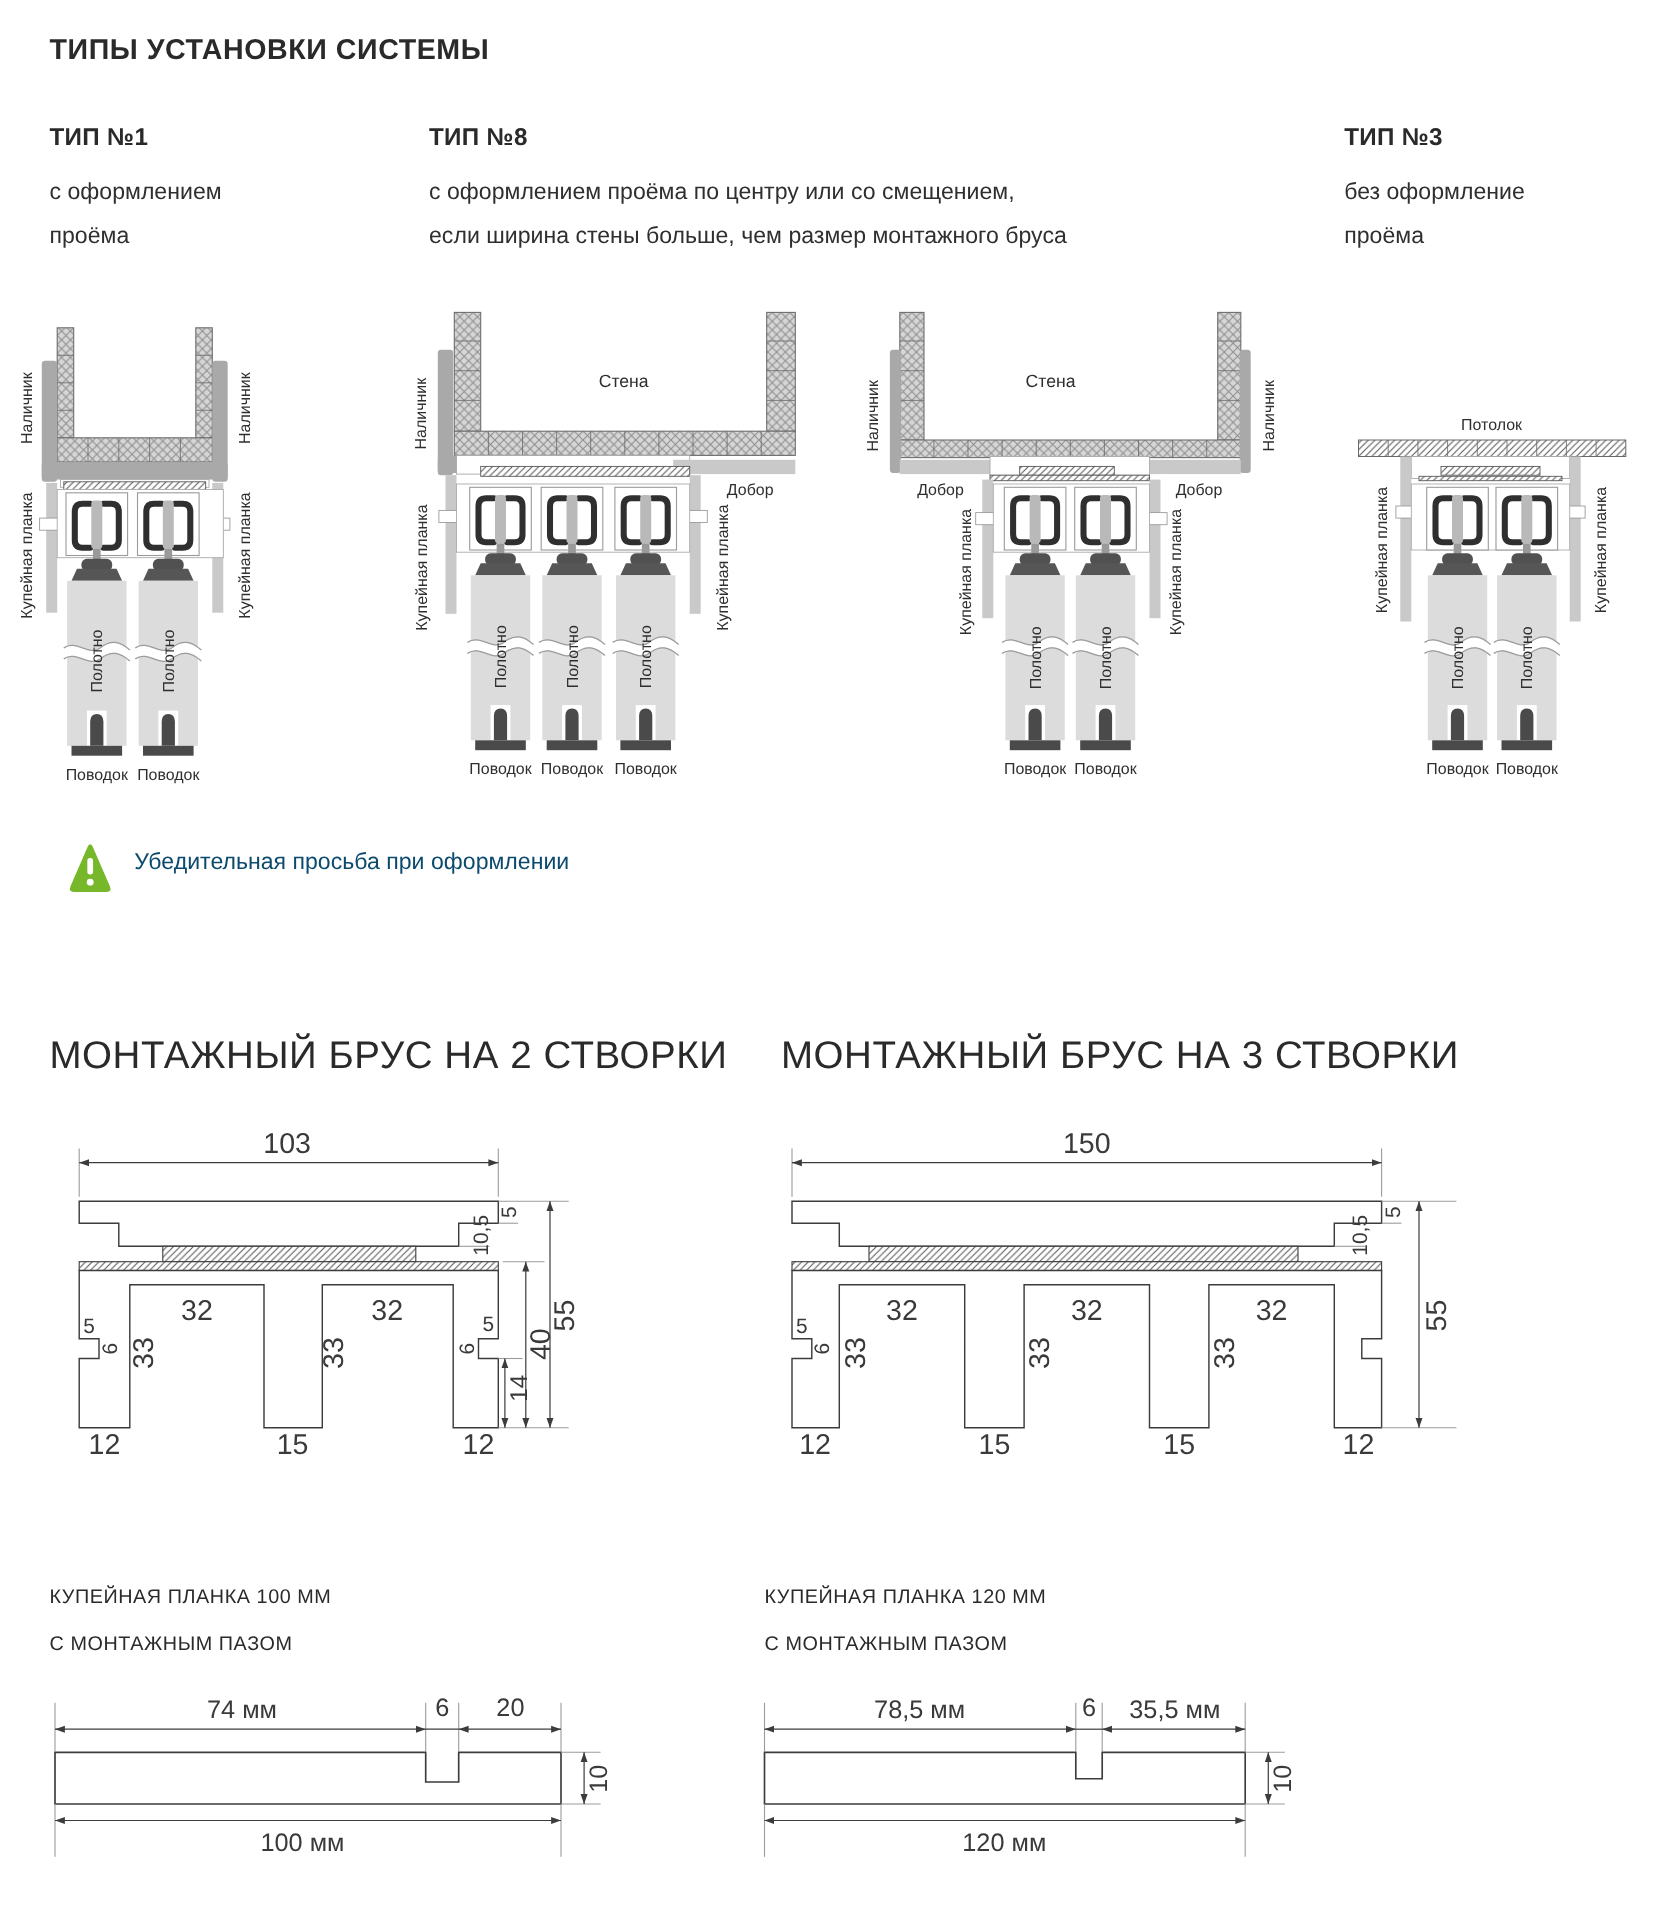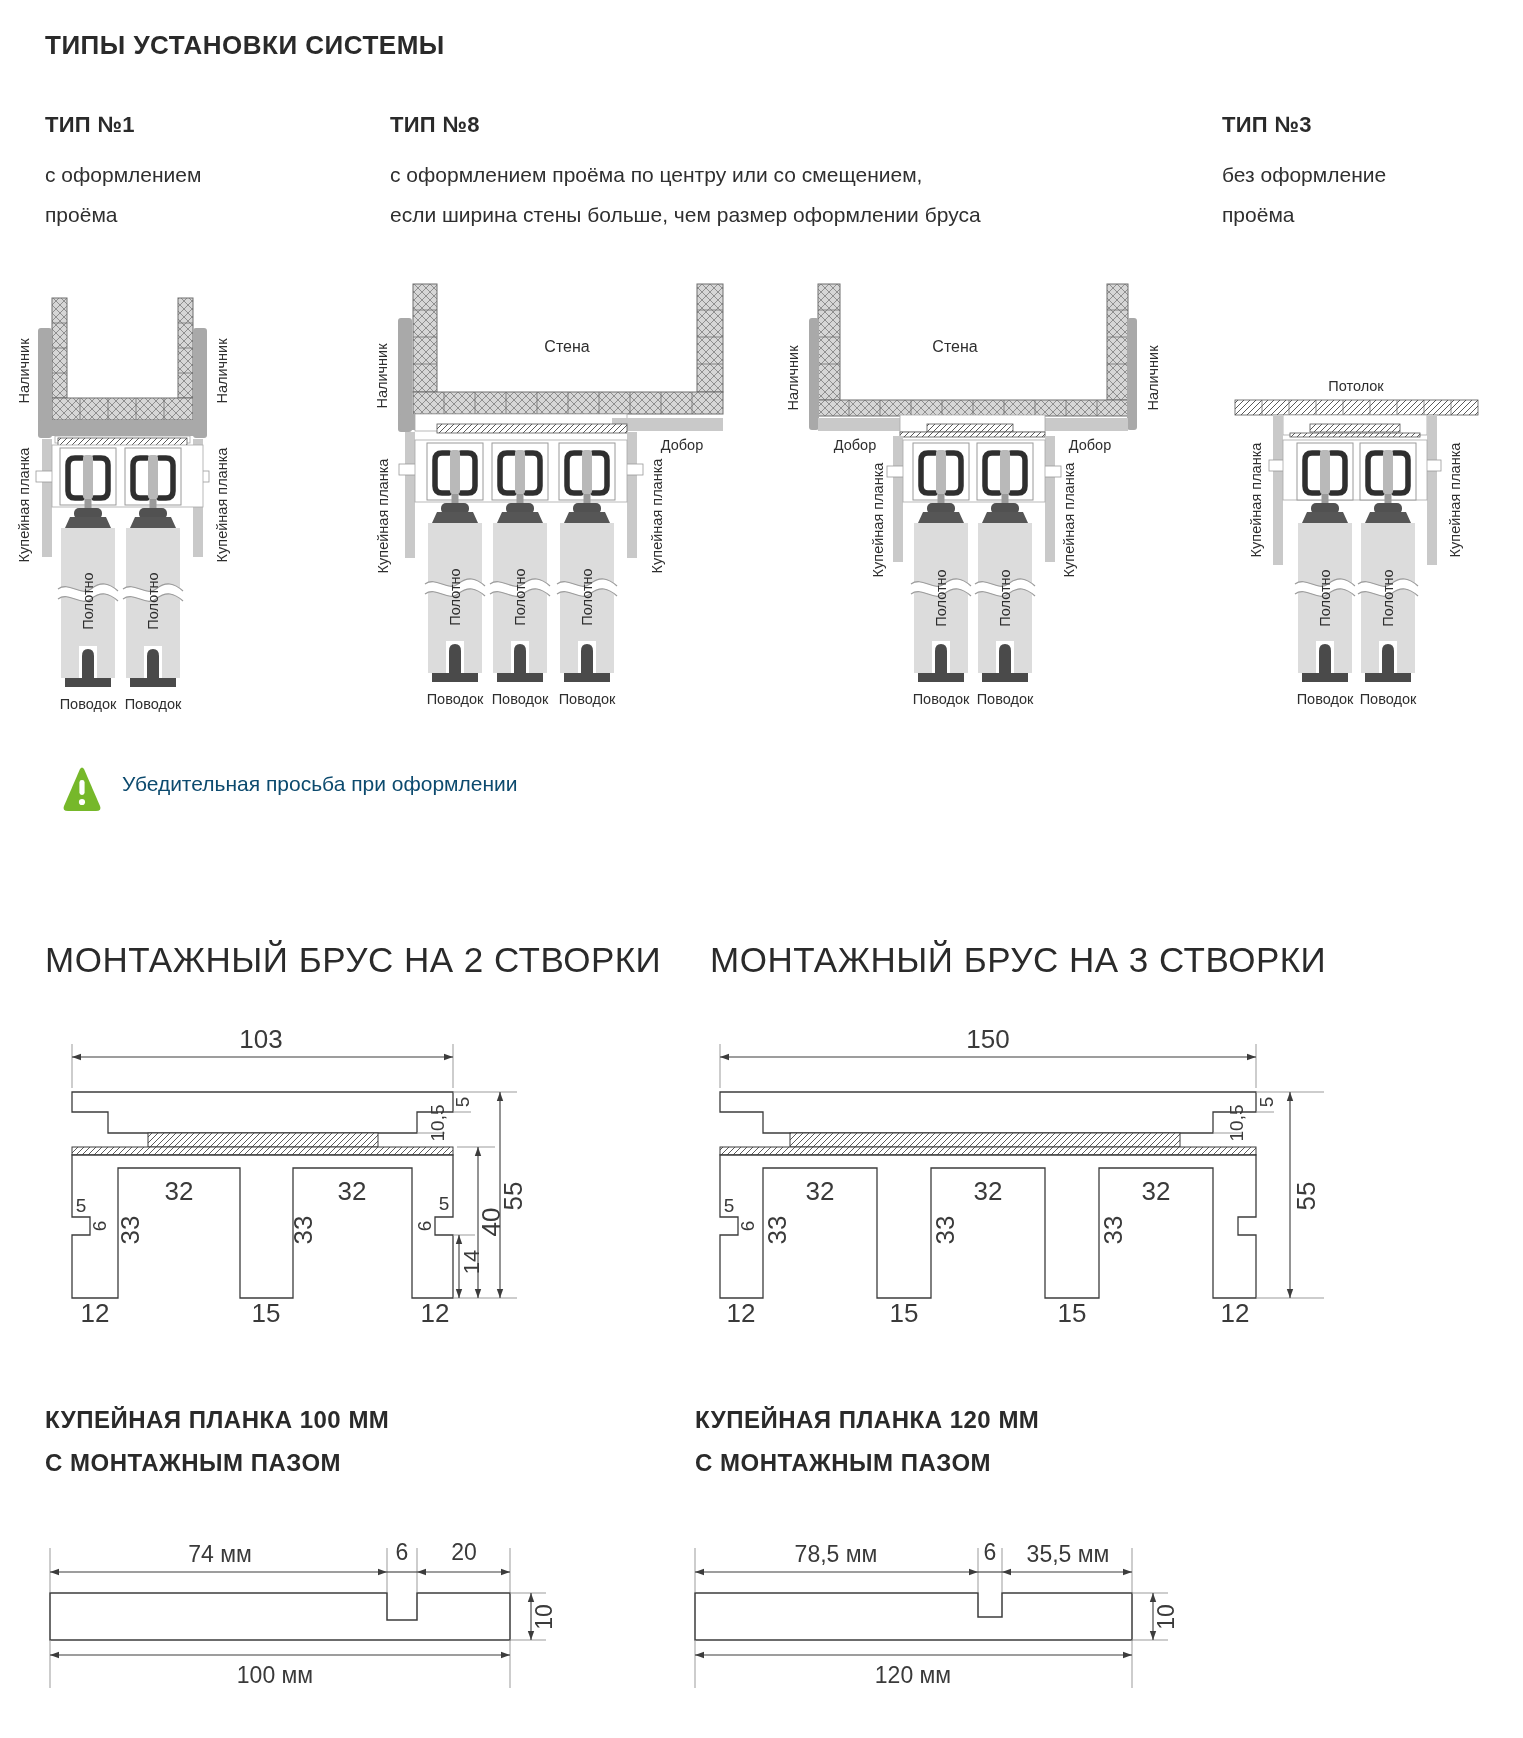--- a/index.html
+++ b/index.html
@@ -6,21 +6,21 @@
   body{
     width:1523px;height:1738px;background:#ffffff;position:relative;
     font-family:"Liberation Sans","DejaVu Sans",sans-serif;color:#2a2a2a;
     -webkit-font-smoothing:antialiased;
   }
   .abs{position:absolute;}
   .h-main{font-size:26px;font-weight:700;letter-spacing:.5px;}
   .type-name{font-size:22px;font-weight:700;letter-spacing:.3px;margin-bottom:17px;}
   .type-desc{font-size:21px;line-height:40px;color:#2f2f2f;white-space:nowrap;}
   .h-sec{font-size:35px;font-weight:400;letter-spacing:.5px;}
-  .h-plank{font-size:24px;font-weight:700;letter-spacing:.5px;line-height:43px;}
+  .h-plank{font-size:18px;font-weight:400;letter-spacing:.5px;line-height:43px;margin-top:32px;}
   .warn{display:flex;gap:20px;align-items:flex-start;}
   .warn-text{font-size:21px;line-height:30px;padding-top:4px;color:#0c4a6e;}
   svg{overflow:visible;}
   svg text{font-family:"Liberation Sans","DejaVu Sans",sans-serif;}
   .lbl{font-size:14.5px;fill:#2e2e2e;}
   .dim{font-size:26px;fill:#3a3a3a;}
   .dim-m{font-size:22px;fill:#3a3a3a;}
   .dim-s{font-size:19px;fill:#3a3a3a;}
   .dmm{font-size:23px;fill:#3a3a3a;}
   .oln{fill:#ffffff;stroke:#3c3c3c;stroke-width:1.3;}
@@ -76,21 +76,21 @@
 <div class="abs h-main" style="left:45px;top:30px;">ТИПЫ УСТАНОВКИ СИСТЕМЫ</div>
 
 <div class="abs" style="left:45px;top:112px;">
   <div class="type-name">ТИП №1</div>
   <div class="type-desc">с оформлением</div>
   <div class="type-desc">проёма</div>
 </div>
 <div class="abs" style="left:390px;top:112px;">
   <div class="type-name">ТИП №8</div>
   <div class="type-desc">с оформлением проёма по центру или со смещением,</div>
-  <div class="type-desc">если ширина стены больше, чем размер оформлении бруса</div>
+  <div class="type-desc">если ширина стены больше, чем размер монтажного бруса</div>
 </div>
 <div class="abs" style="left:1222px;top:112px;">
   <div class="type-name">ТИП №3</div>
   <div class="type-desc">без оформление</div>
   <div class="type-desc">проёма</div>
 </div>
 
 <svg class="abs" style="left:0;top:253px;" width="250" height="465" viewBox="0 0 250 465">
   <rect class="wall" x="52" y="45" width="15" height="100"></rect>
   <rect class="wall" x="178" y="45" width="15" height="100"></rect>

